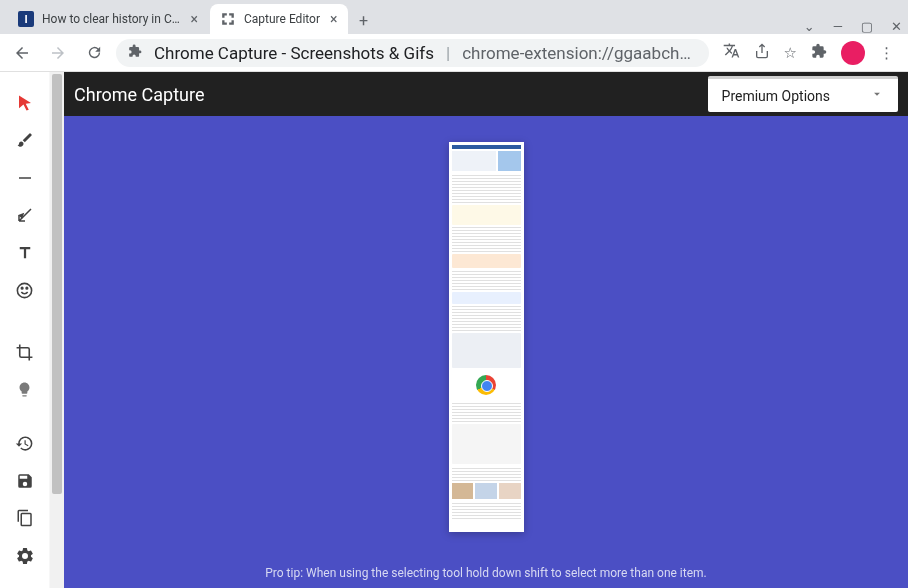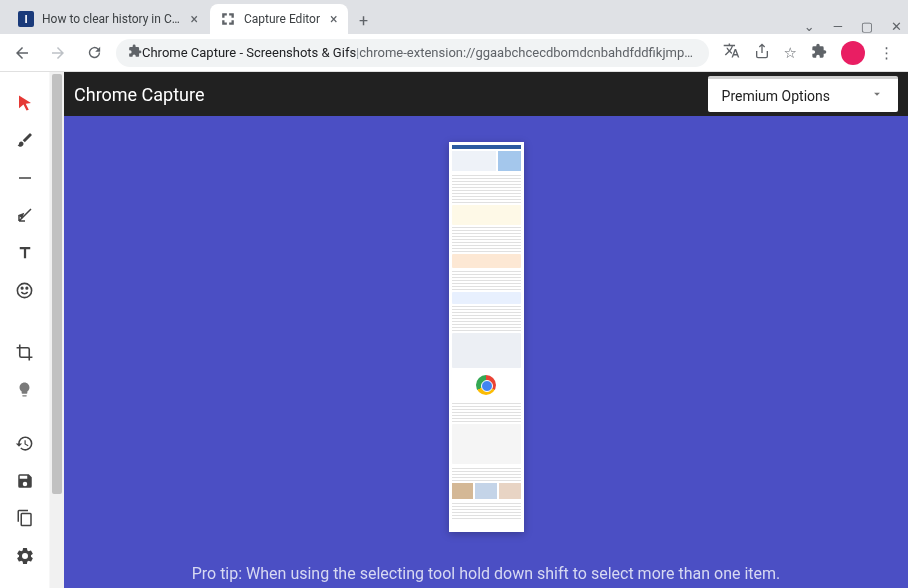--- a/index.html
+++ b/index.html
@@ -15,21 +15,21 @@
 .tab .title { white-space: nowrap; overflow: hidden; text-overflow: ellipsis; flex: 1; }
 .tab .close { margin-left: 10px; font-size: 14px; color: #5f6368; cursor: pointer; }
 .newtab { width: 28px; height: 28px; display: flex; align-items: center; justify-content: center; font-size: 16px; color: #5f6368; cursor: pointer; }
 .window-controls { margin-left: auto; display: flex; align-items: center; padding-right: 6px; gap: 18px; }
 .window-controls span { color: #5f6368; font-size: 13px; cursor: pointer; }
 
 
 .toolbar { height: 38px; background: #fff; border-bottom: 1px solid #e0e0e0; display: flex; align-items: center; padding: 0 8px; gap: 8px; }
 .nav-btn { width: 28px; height: 28px; display: flex; align-items: center; justify-content: center; color: #5f6368; border-radius: 50%; cursor: pointer; }
 .nav-btn.disabled { color: #bdc1c6; }
-.addr-bar { flex: 1; height: 28px; background: #f1f3f4; border-radius: 14px; display: flex; align-items: center; padding: 0 12px; font-size: 13px; color: #202124; gap: 0; overflow: hidden; }
+.addr-bar { flex: 1; height: 28px; background: #f1f3f4; border-radius: 14px; display: flex; align-items: center; padding: 0 12px; font-size: 17px; color: #202124; gap: 12px; overflow: hidden; }
 .addr-bar .ext-icon { font-size: 13px; color: #5f6368; }
 .addr-bar .page-title { color: #202124; white-space: nowrap; }
 .addr-bar .divider { color: #9aa0a6; }
 .addr-bar .url { color: #5f6368; white-space: nowrap; overflow: hidden; text-overflow: ellipsis; flex: 1; }
 .toolbar-icons { display: flex; align-items: center; gap: 14px; padding: 0 6px; }
 .toolbar-icons .icon { color: #5f6368; font-size: 15px; cursor: pointer; }
 .avatar { width: 24px; height: 24px; border-radius: 50%; background: #e91e63; }
 
 
 .app { display: flex; height: calc(588px - 34px - 38px); }
@@ -51,21 +51,21 @@
 .thumb-block { background: linear-gradient(0deg, #f0f0f0, #f7f7f7); border-radius: 1px; }
 .thumb-top { height: 4px; background: #2c5aa0; }
 .thumb-row { height: 20px; display: flex; gap: 2px; }
 .thumb-row .left { flex: 2; background: #eef2f8; }
 .thumb-row .right { flex: 1; background: #4a90d9; opacity: 0.5; }
 .thumb-text { height: 8px; background: repeating-linear-gradient(0deg, #e0e0e0 0 1px, transparent 1px 3px); }
 .thumb-chrome { height: 30px; display: flex; align-items: center; justify-content: center; }
 .thumb-chrome .logo { width: 20px; height: 20px; border-radius: 50%; background: conic-gradient(#ea4335 0 120deg, #fbbc05 120deg 240deg, #34a853 240deg 360deg); position: relative; }
 .thumb-chrome .logo::after { content: ''; position: absolute; top: 5px; left: 5px; width: 10px; height: 10px; border-radius: 50%; background: #4285f4; border: 1px solid #fff; }
 
-.tip-bar { height: 30px; background: #4b4fc4; color: #d7d9f2; font-size: 16px; display: flex; align-items: center; justify-content: center; }
+.tip-bar { height: 30px; background: #4b4fc4; color: #d7d9f2; font-size: 12px; display: flex; align-items: center; justify-content: center; }
 </style>
 </head>
 <body>
 
 <div class="titlebar">
   <div class="tab inactive">
     <span class="favicon blue">I</span>
     <span class="title">How to clear history in Chrome |</span>
     <span class="close">×</span>
   </div>

